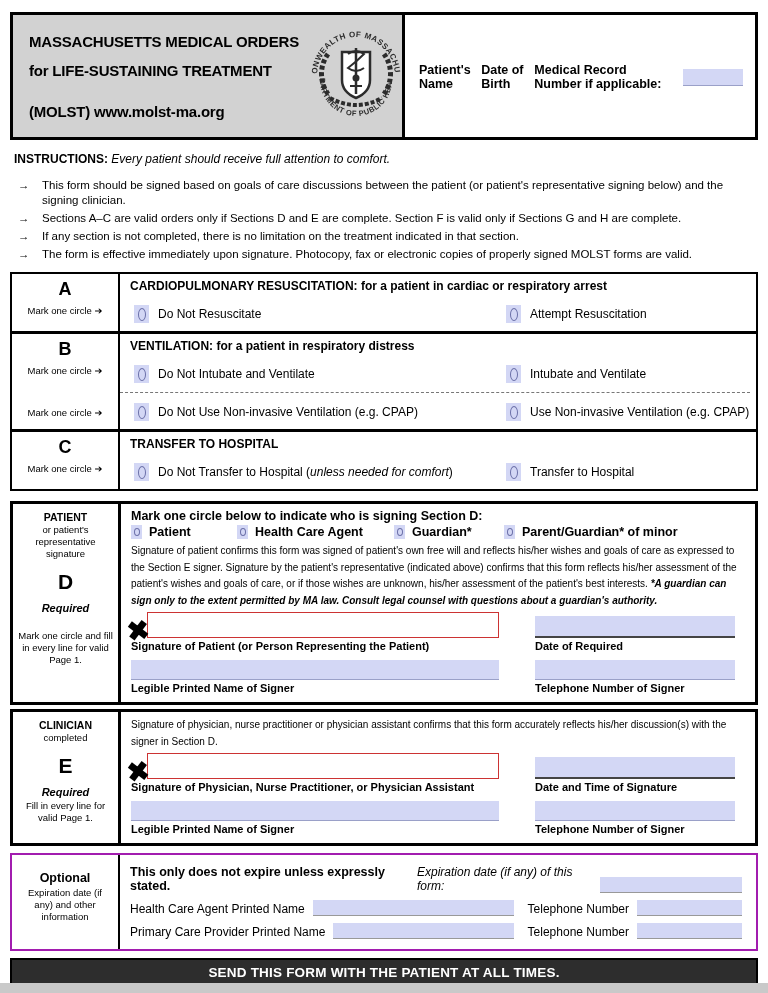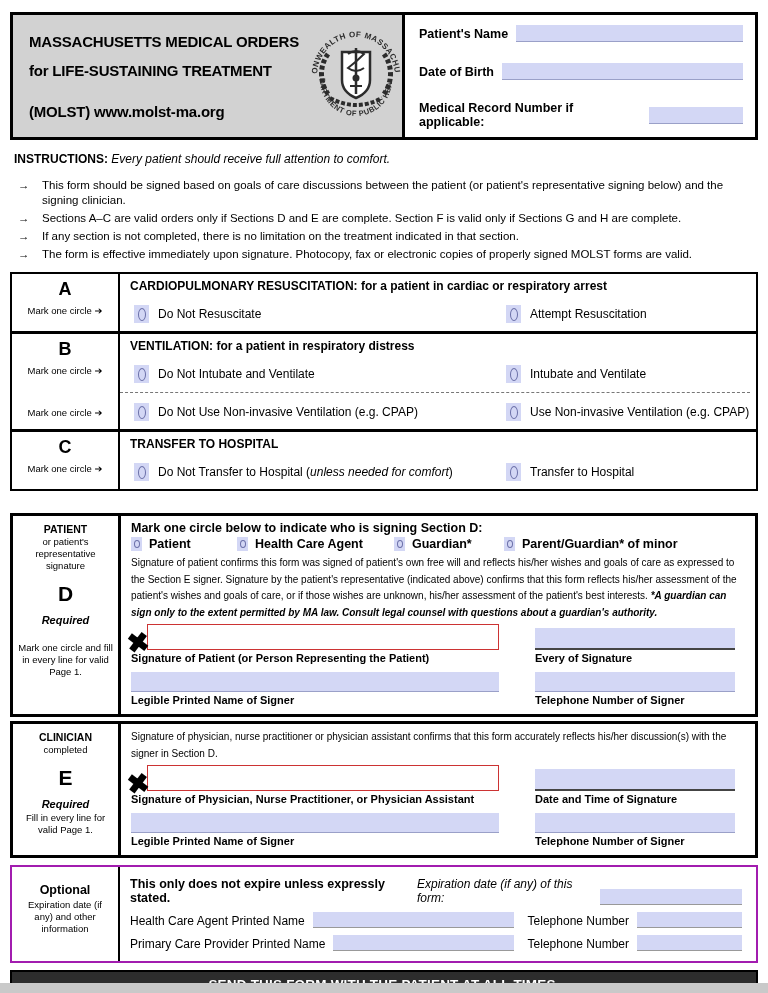--- a/index.html
+++ b/index.html
@@ -18,21 +18,21 @@
   .hdr { display:flex; border:3px solid #000; height:128px; }
   .hdr-left {
     background:#d2d2d2; width:392px; display:flex; align-items:center;
     border-right:3px solid #000; padding:6px 0 6px 16px; position:relative;
   }
   .hdr-titles { width:275px; }
   .hdr-titles div { font-weight:bold; font-size:15px; letter-spacing:-0.2px; line-height:19px; }
   .t1 { margin-bottom:10px; }
   .t2 { margin-bottom:22px; }
   .seal { position:absolute; right:-6px; top:3px; }
-  .hdr-right { flex:1; background:#fff; padding:10px 12px 8px 14px; display:flex; flex-direction:column; justify-content:space-between; }
+  .hdr-right { flex:1; background:#fff; padding:10px 12px 8px 14px; display:flex; justify-content:space-between; }
   .hrow { display:flex; align-items:center; font-size:12.5px; font-weight:bold; }
   .hfield { background:#d3d7f5; border-bottom:1px solid #9aa0c8; height:17px; margin-left:8px; }
   .hf1 { flex:1; }
   .hf2 { flex:1; }
   .hf3 { width:95px; }
 
   
   .instr { margin:12px 4px 10px 4px; }
   .instr-head { font-size:12px; margin-bottom:12px; }
   .instr-head b { font-weight:bold; }
@@ -58,21 +58,21 @@
   .obox {
     width:15px; height:18px; background:#d3d7f5; flex:none;
     display:inline-flex; align-items:center; justify-content:center; margin-right:9px;
   }
   .oval { width:8px; height:13px; border:1.7px solid #6b70a8; border-radius:50%; }
   .dashline { border-top:1.5px dashed #777; margin:9px 0 10px -10px; }
   .b-marks { display:flex; flex-direction:column; }
   .b-mark2 { margin-top:31px; }
 
   
-  .bigbox { border:3px solid #000; display:flex; margin-top:22px; }
+  .bigbox { border:3px solid #000; display:flex; margin-top:10px; }
   .bigbox .left-cell { border-right:3px solid #000; padding:7px 3px 0 3px; }
   .side-title { font-size:10.5px; font-weight:bold; }
   .side-sub { font-size:9.5px; line-height:12px; margin-top:1px; }
   .side-letter { font-size:21px; font-weight:bold; margin-top:10px; }
   .side-req { font-size:11px; font-weight:bold; font-style:italic; margin-top:8px; }
   .side-note { font-size:9.5px; line-height:12px; margin-top:16px; }
   .d-heading { font-size:12.5px; font-weight:bold; }
   .signers { display:grid; grid-template-columns:106px 157px 110px auto; margin-top:2px; }
   .signer { display:flex; align-items:center; font-size:12.5px; font-weight:bold; }
   .sbox { width:11px; height:14px; background:#d3d7f5; flex:none; display:inline-flex; align-items:center; justify-content:center; margin-right:7px; }
@@ -321,21 +321,21 @@
       <div class="siggrid">
         <div>
           <div class="sigline">
             <span class="xmark">✖</span>
             <span class="redfield"></span>
           </div>
           <div class="flabel">Signature of Patient (or Person Representing the Patient)</div>
         </div>
         <div>
           <div class="datefield" style="margin-top:4px;"></div>
-          <div class="flabel">Every of Signature</div>
+          <div class="flabel">Date of Required</div>
         </div>
         <div>
           <div class="namefield"></div>
           <div class="flabel">Legible Printed Name of Signer</div>
         </div>
         <div>
           <div class="namefield"></div>
           <div class="flabel">Telephone Number of Signer</div>
         </div>
       </div>

